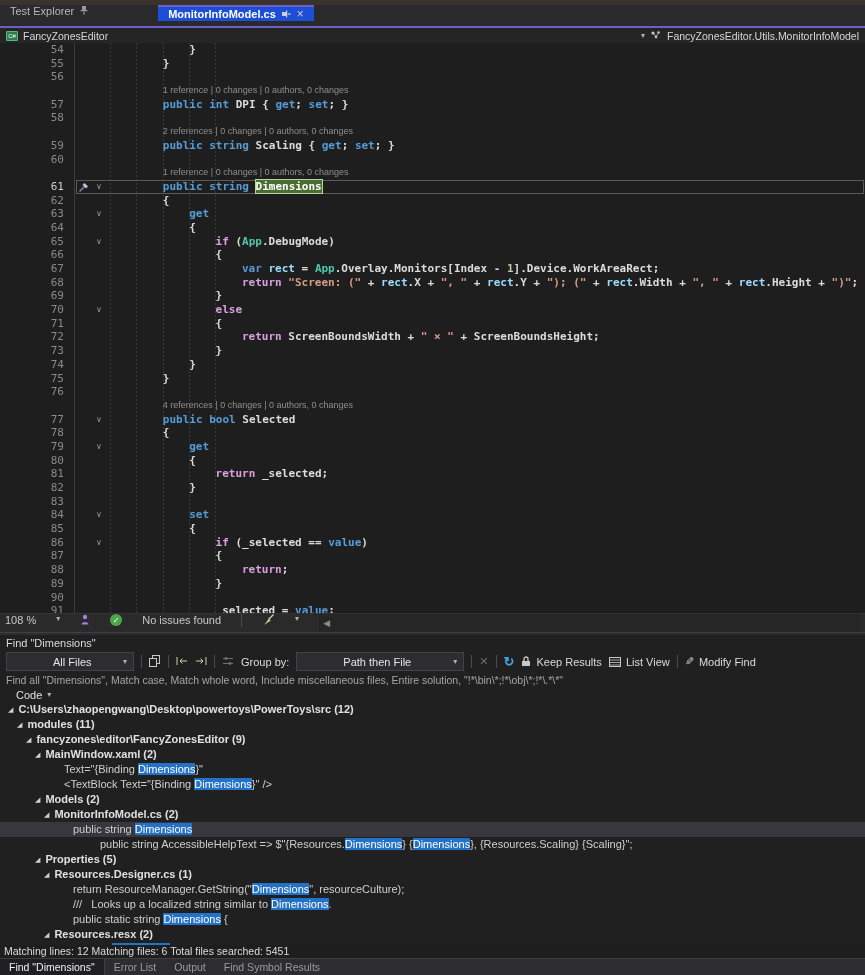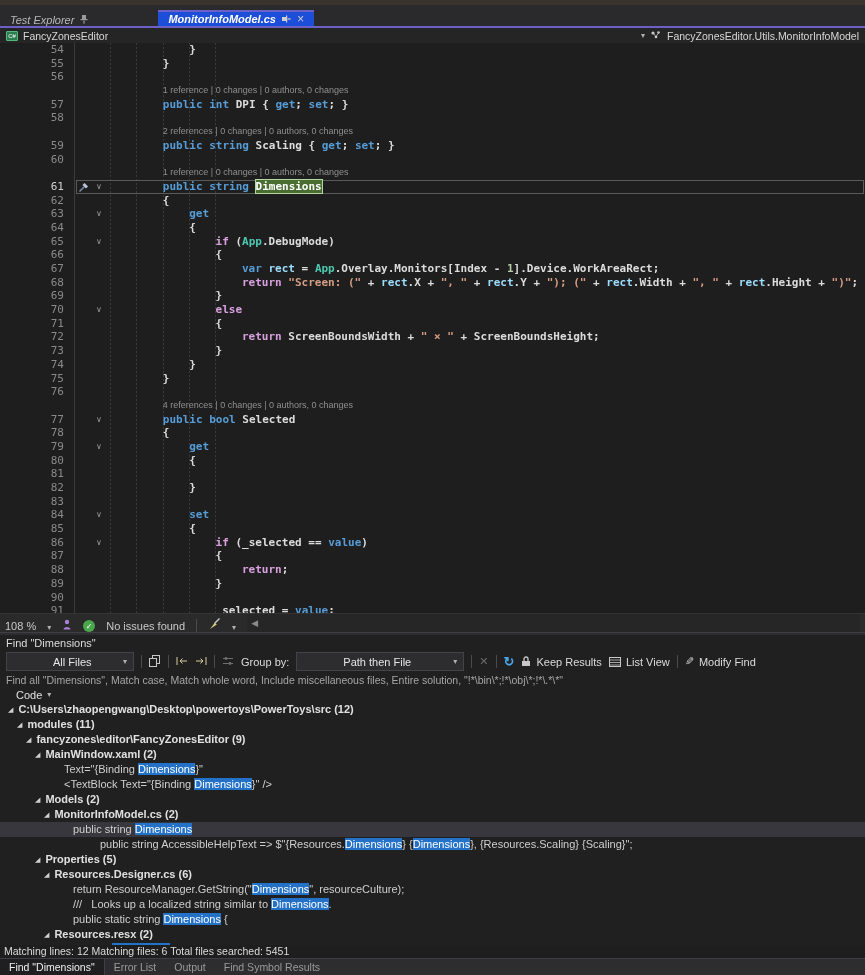--- a/index.html
+++ b/index.html
@@ -2,22 +2,22 @@
 <html><head>
 <meta charset="utf-8">
 <style>
   * { margin:0; padding:0; box-sizing:border-box; }
   html,body { width:865px; height:975px; background:#1e1e1e; overflow:hidden;
               font-family:"Liberation Sans", sans-serif; }
   .col { display:flex; flex-direction:column; width:865px; height:975px; }
 
   
   .titlestrip { height:5px; background:#3a322d; }
-  .tabstrip { height:23px; background:#2a2a2c; display:flex; align-items:flex-end;
-              border-bottom:2px solid #6c5fc7;font-style:italic; }
+  .tabstrip { height:23px; background:#2a2a2c; display:flex; align-items:flex-start;
+              border-bottom:2px solid #6c5fc7; }
   .tooltab { display:flex; align-items:center; gap:6px; padding:0 10px; color:#b8b8b8; font-size:11px; }
   .doctab  { display:flex; align-items:center; gap:6px; padding:0 10px; margin-left:60px;
              background:#1d4ed8; border-top:2px solid #6c5fc7; color:#ffffff; font-size:11px; font-weight:bold; }
   .doctab .x { color:#cfcfcf; font-weight:normal; font-size:12px; }
   .crumbbar { height:15px; background:#252526; display:flex; align-items:center; font-size:10.5px; color:#d6d6d6; padding:0 6px; }
   .csproj { width:12px; height:10px; background:#2e7d4f; border:1px solid #55b97f; color:#fff; font-size:6px;
             display:flex; align-items:center; justify-content:center; margin-right:5px; border-radius:1px; }
   .crumb-right { margin-left:auto; display:flex; align-items:center; gap:5px; }
   .caret { color:#b0b0b0; font-size:8px; }
 
@@ -34,22 +34,22 @@
   .wrench { position:absolute; left:78px; top:1px; }
   .fold { position:absolute; left:96px; top:0; color:#9a9a9a; font-size:8px; }
   .ecode { position:absolute; left:110px; right:0;
            font-family:"DejaVu Sans Mono", monospace; font-size:11px; font-weight:bold; }
   .ecode.cl { font-family:"Liberation Sans", sans-serif; font-size:9px; font-weight:normal; color:#8f8f8f; }
   .tok-p{color:#dcdcdc} .tok-k{color:#569cd6} .tok-c{color:#d8a0df} .tok-st{color:#d69d85}
   .tok-t{color:#4ec9b0} .tok-v{color:#9cdcfe} .tok-nu{color:#b5cea8}
   .tok-hl{background:#4a6e32; box-shadow:0 0 0 1px #b5d6a0; color:#ffffff}
 
   
-  .edbar { height:19px; background:#2a2a2b; border-top:1px solid #333; display:flex; align-items:flex-end;
-           gap:11px; padding:0 5px; font-size:11px; color:#c8c8c8; }
+  .edbar { height:19px; background:#2a2a2b; border-top:1px solid #333; display:flex; align-items:flex-start;
+           gap:20px; padding:0 5px; font-size:11px; color:#c8c8c8; }
   .okcirc { width:12px; height:12px; border-radius:50%; background:#4ca64c; color:#fff; font-size:8px;
             display:flex; align-items:center; justify-content:center; }
   .vsep { width:1px; height:13px; background:#4a4a4a; }
   .scrolltrack { flex:1; height:100%; background:#262626; display:flex; align-items:center; }
   .scrollleft { color:#8a8a8a; font-size:9px; padding-left:4px; }
 
   .paneldivider { height:3px; background:#2d2d30; border-top:1px solid #3f3f46; }
 
   
   .findpanel { flex:1; background:#202020; display:flex; flex-direction:column; overflow:hidden; }
@@ -158,21 +158,21 @@
         <div class="erow"><span class="enum">72</span><span class="ecode" style="padding-left: 132px;"><span class="tok-c">return </span><span class="tok-p">ScreenBoundsWidth + </span><span class="tok-st">" × "</span><span class="tok-p"> + ScreenBoundsHeight;</span></span></div>
         <div class="erow"><span class="enum">73</span><span class="ecode" style="padding-left: 105.6px;"><span class="tok-p">}</span></span></div>
         <div class="erow"><span class="enum">74</span><span class="ecode" style="padding-left: 79.2px;"><span class="tok-p">}</span></span></div>
         <div class="erow"><span class="enum">75</span><span class="ecode" style="padding-left: 52.8px;"><span class="tok-p">}</span></span></div>
         <div class="erow"><span class="enum">76</span><span class="ecode" style="padding-left: 0px;"></span></div>
         <div class="erow"><span class="enum"></span><span class="ecode cl" style="padding-left: 52.8px;">4 references | 0 changes | 0 authors, 0 changes</span></div>
         <div class="erow"><span class="enum">77</span><span class="fold">∨</span><span class="ecode" style="padding-left: 52.8px;"><span class="tok-k">public bool </span><span class="tok-p">Selected</span></span></div>
         <div class="erow"><span class="enum">78</span><span class="ecode" style="padding-left: 52.8px;"><span class="tok-p">{</span></span></div>
         <div class="erow"><span class="enum">79</span><span class="fold">∨</span><span class="ecode" style="padding-left: 79.2px;"><span class="tok-k">get</span></span></div>
         <div class="erow"><span class="enum">80</span><span class="ecode" style="padding-left: 79.2px;"><span class="tok-p">{</span></span></div>
-        <div class="erow"><span class="enum">81</span></div>
+        <div class="erow"><span class="enum">81</span><span class="ecode" style="padding-left: 105.6px;"><span class="tok-c">return </span><span class="tok-p">_selected;</span></span></div>
         <div class="erow"><span class="enum">82</span><span class="ecode" style="padding-left: 79.2px;"><span class="tok-p">}</span></span></div>
         <div class="erow"><span class="enum">83</span><span class="ecode" style="padding-left: 0px;"></span></div>
         <div class="erow"><span class="enum">84</span><span class="fold">∨</span><span class="ecode" style="padding-left: 79.2px;"><span class="tok-k">set</span></span></div>
         <div class="erow"><span class="enum">85</span><span class="ecode" style="padding-left: 79.2px;"><span class="tok-p">{</span></span></div>
         <div class="erow"><span class="enum">86</span><span class="fold">∨</span><span class="ecode" style="padding-left: 105.6px;"><span class="tok-c">if </span><span class="tok-p">(_selected </span><span class="tok-p">== </span><span class="tok-k">value</span><span class="tok-p">)</span></span></div>
         <div class="erow"><span class="enum">87</span><span class="ecode" style="padding-left: 105.6px;"><span class="tok-p">{</span></span></div>
         <div class="erow"><span class="enum">88</span><span class="ecode" style="padding-left: 132px;"><span class="tok-c">return</span><span class="tok-p">;</span></span></div>
         <div class="erow"><span class="enum">89</span><span class="ecode" style="padding-left: 105.6px;"><span class="tok-p">}</span></span></div>
         <div class="erow"><span class="enum">90</span><span class="ecode" style="padding-left: 0px;"></span></div>
         <div class="erow"><span class="enum">91</span><span class="ecode" style="padding-left: 105.6px;"><span class="tok-p">_selected = </span><span class="tok-k">value</span><span class="tok-p">;</span></span></div>
@@ -271,21 +271,21 @@
         <div class="trow"><span class="tinner" style="padding-left: 17px;"><span class="arrow">◢</span><span class="glabel">modules (11)</span></span></div>
         <div class="trow"><span class="tinner" style="padding-left: 26px;"><span class="arrow">◢</span><span class="glabel">fancyzones\editor\FancyZonesEditor (9)</span></span></div>
         <div class="trow"><span class="tinner" style="padding-left: 35px;"><span class="arrow">◢</span><span class="glabel">MainWindow.xaml (2)</span></span></div>
         <div class="trow"><span class="tinner" style="padding-left: 64px;"><span>Text="{Binding </span><span class="match">Dimensions</span><span>}"</span></span></div>
         <div class="trow"><span class="tinner" style="padding-left: 64px;"><span>&lt;TextBlock Text="{Binding </span><span class="match">Dimensions</span><span>}" /&gt;</span></span></div>
         <div class="trow"><span class="tinner" style="padding-left: 35px;"><span class="arrow">◢</span><span class="glabel">Models (2)</span></span></div>
         <div class="trow"><span class="tinner" style="padding-left: 44px;"><span class="arrow">◢</span><span class="glabel">MonitorInfoModel.cs (2)</span></span></div>
         <div class="trow sel"><span class="tinner" style="padding-left: 73px;"><span>public string </span><span class="match">Dimensions</span></span></div>
         <div class="trow"><span class="tinner" style="padding-left: 100px;"><span>public string AccessibleHelpText =&gt; $"{Resources.</span><span class="match">Dimensions</span><span>} {</span><span class="match">Dimensions</span><span>}, {Resources.Scaling} {Scaling}";</span></span></div>
         <div class="trow"><span class="tinner" style="padding-left: 35px;"><span class="arrow">◢</span><span class="glabel">Properties (5)</span></span></div>
-        <div class="trow"><span class="tinner" style="padding-left: 44px;"><span class="arrow">◢</span><span class="glabel">Resources.Designer.cs (6)</span></span></div>
+        <div class="trow"><span class="tinner" style="padding-left: 44px;"><span class="arrow">◢</span><span class="glabel">Resources.Designer.cs (1)</span></span></div>
         <div class="trow"><span class="tinner" style="padding-left: 73px;"><span>return ResourceManager.GetString("</span><span class="match">Dimensions</span><span>", resourceCulture);</span></span></div>
         <div class="trow"><span class="tinner" style="padding-left: 73px;"><span>///   Looks up a localized string similar to </span><span class="match">Dimensions</span><span>.</span></span></div>
         <div class="trow"><span class="tinner" style="padding-left: 73px;"><span>public static string </span><span class="match">Dimensions</span><span> {</span></span></div>
         <div class="trow"><span class="tinner" style="padding-left: 44px;"><span class="arrow">◢</span><span class="glabel">Resources.resx (2)</span></span></div>
         <div class="trow"><span class="tinner" style="padding-left: 73px;"><span>&lt;value&gt;</span><span class="match">Dimensions</span><span>&lt;/value&gt;</span></span></div>
       </div>
 
     <div class="findsummary">Matching lines: 12 Matching files: 6 Total files searched: 5451</div>
 
     <div class="bottabs">

